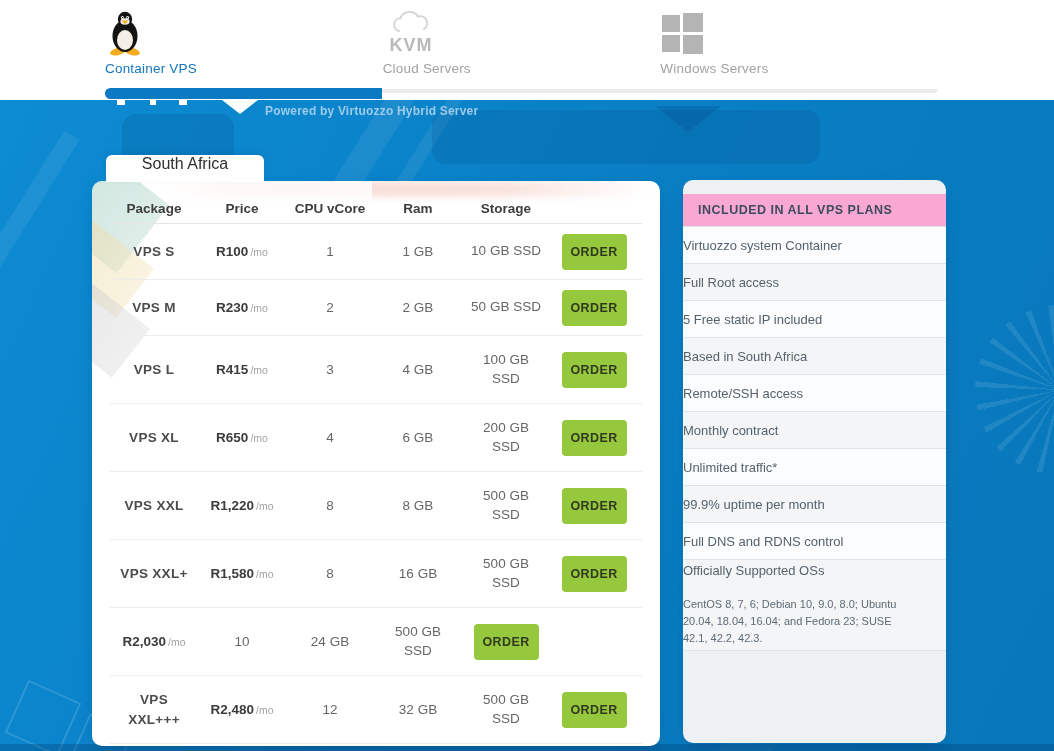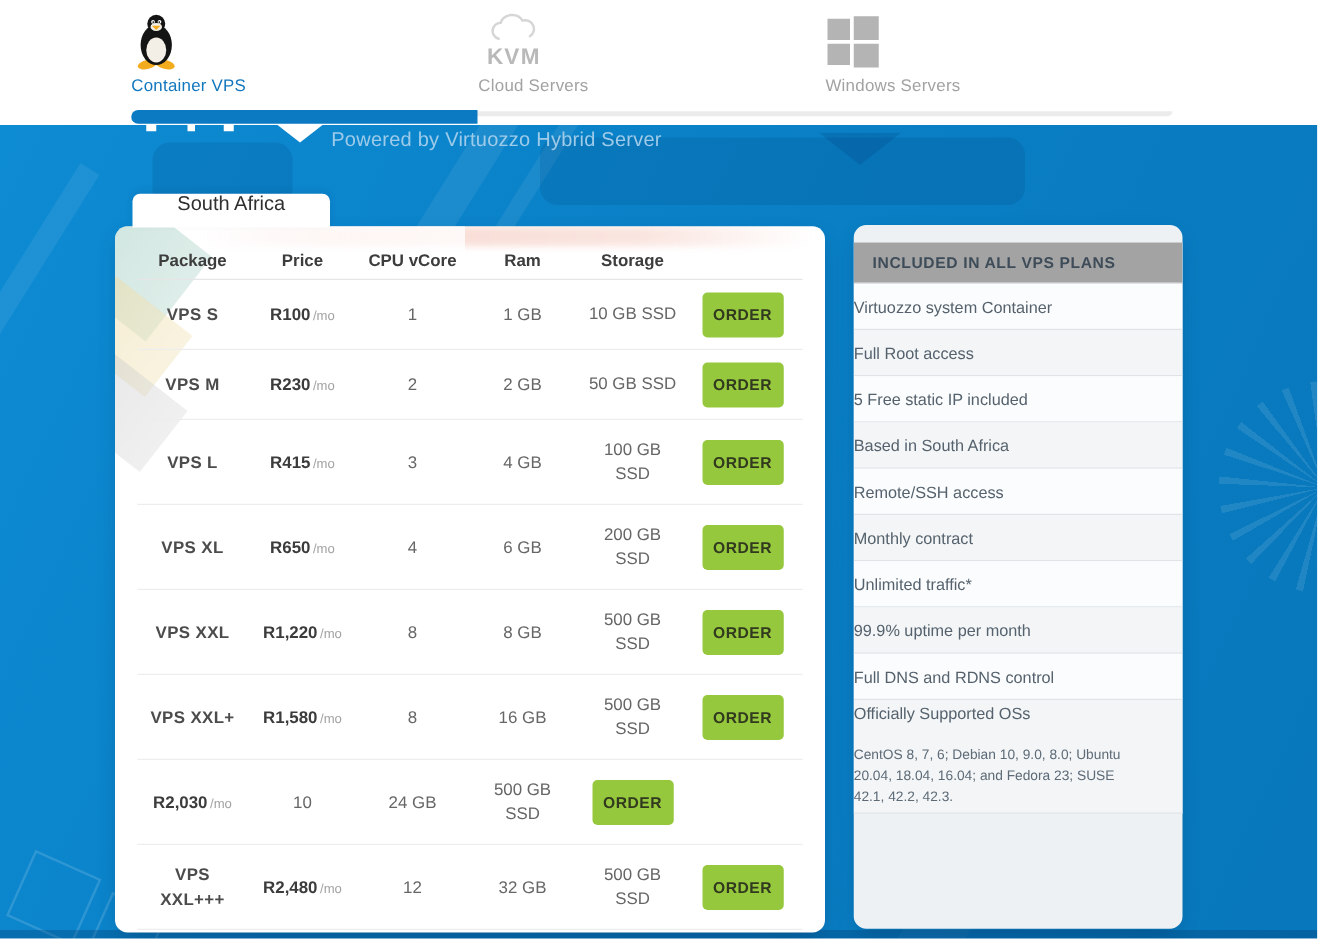--- a/index.html
+++ b/index.html
@@ -23,21 +23,21 @@
   .dark{position:absolute;background:rgba(2,62,118,.16);border-radius:14px;}
   .chev{position:absolute;left:655px;top:6px;width:66px;height:26px;background:rgba(2,62,118,.20);
         clip-path:polygon(0 0,100% 0,50% 100%);}
   .rays{position:absolute;left:975px;top:205px;width:170px;height:170px;border-radius:50%;opacity:.45;
         background:repeating-conic-gradient(rgba(255,255,255,.22) 0 4deg,transparent 4deg 16deg);}
   .hex{position:absolute;border:2px solid rgba(255,255,255,.14);transform:rotate(24deg);}
   .bstrip{position:absolute;left:0;bottom:0;width:100%;height:7px;background:rgba(1,50,100,.28);}
   .notch{position:absolute;left:222px;top:0;width:0;height:0;
          border-left:18px solid transparent;border-right:18px solid transparent;border-top:14px solid #fff;}
   .dash{position:absolute;top:0;height:5px;background:#fff;}
-  .powered{position:absolute;left:265px;top:4px;font-size:16px;color:#9dcbe9;letter-spacing:.2px;}
+  .powered{position:absolute;left:265px;top:4px;font-size:12px;color:#9dcbe9;letter-spacing:.2px;font-weight:bold;}
 
   
   .region-tab{position:absolute;left:106px;top:155px;width:158px;height:27px;background:#fff;z-index:4;
               border-radius:6px 6px 0 0;display:flex;align-items:flex-start;justify-content:center;
               font-size:16px;color:#2f2f2f;cursor:pointer;box-shadow:0 -2px 6px rgba(0,30,60,.08);}
 
   
   .card{position:absolute;left:92px;top:181px;width:568px;height:565px;background:#fff;z-index:3;
         border-radius:10px;box-shadow:0 6px 18px -6px rgba(4,40,80,.35);overflow:hidden;}
   .flag-teal{position:absolute;top:-14px;left:-34px;width:95px;height:86px;background:#8fc3b4;opacity:.40;transform:rotate(38deg);}
@@ -58,21 +58,21 @@
   .price .mo{font-size:10.5px;color:#a3a3a3;margin-left:2px;}
   .stor span{display:inline-block;max-width:70px;line-height:1.4;}
   .order-btn{width:65px;height:36px;background:#95c83d;border:none;border-radius:4px;cursor:pointer;
              font-family:"Liberation Sans",sans-serif;font-size:12.5px;font-weight:700;color:#31391e;letter-spacing:.4px;}
 
   
   .side{position:absolute;left:683px;top:180px;width:263px;height:563px;background:#edf1f4;z-index:3;
         border-radius:10px;box-shadow:0 6px 18px -6px rgba(4,40,80,.35);overflow:hidden;}
   .side-panel{margin-top:14px;background:#fbfcfd;}
   .side-title{height:32px;display:flex;align-items:center;padding:0 15px;font-size:12.5px;font-weight:700;
-              color:#3e4c59;letter-spacing:.5px;border-bottom:1px solid #e0e4e8;background:#a3a3a3;text-align:right;}
+              color:#3e4c59;letter-spacing:.5px;border-bottom:1px solid #e0e4e8;background:#f9a8d4;text-align:right;}
   .side-item{min-height:30px;display:flex;flex-direction:column;justify-content:center;
              padding:3px 0;font-size:13px;color:#55626d;border-bottom:1px solid #e0e4e8;background:#fbfcfd;}
   .side-item:nth-child(even){background:#f3f5f7;}
   .side-item .sub{font-size:11px;color:#5d6b77;line-height:1.55;margin-top:18px;max-width:225px;}
 </style>
 </head>
 <body>
 
 <div class="stage">
 

